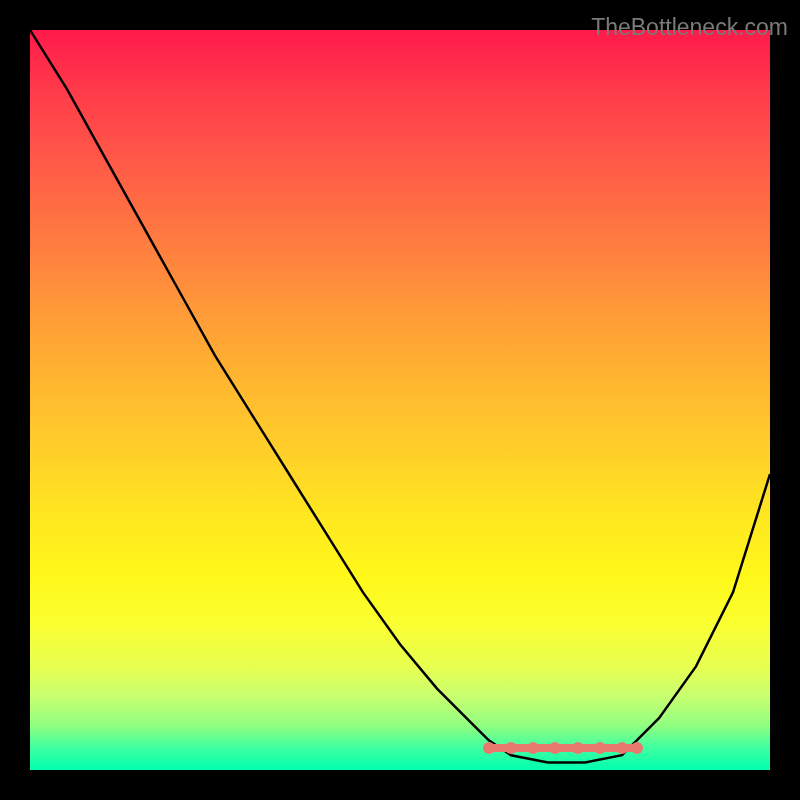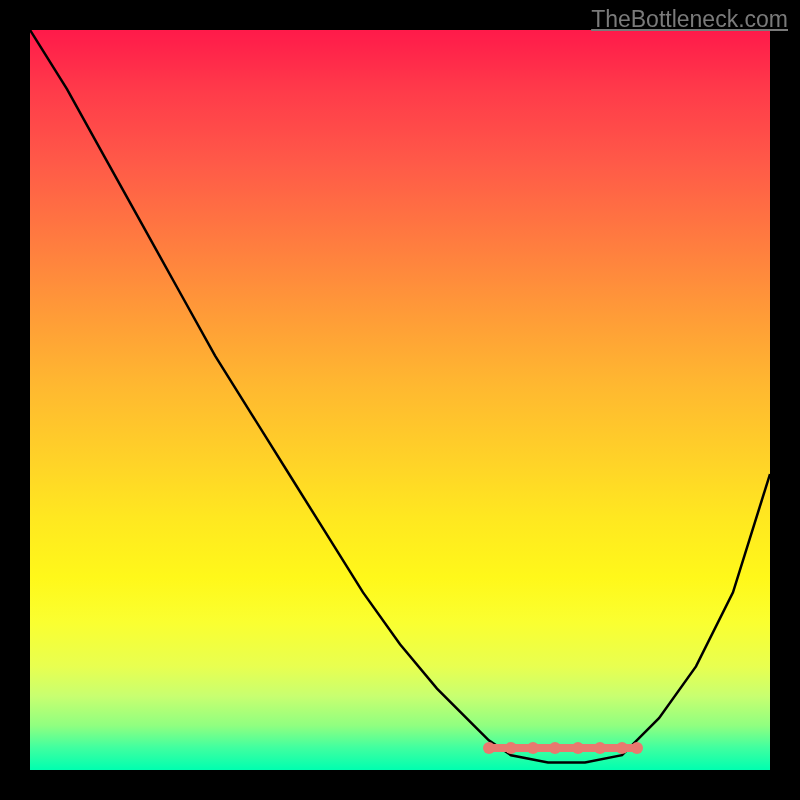--- a/index.html
+++ b/index.html
@@ -6,27 +6,26 @@
   body {
     width: 800px;
     height: 800px;
     background: #000;
     position: relative;
     overflow: hidden;
     font-family: Arial, sans-serif;
   }
   .watermark {
     position: absolute;
-    top: 6px;
+    top: 14px;
     right: 12px;
     color: #7a7a7a;
     font-size: 23px;
     font-weight: 500;
     z-index: 10;
-    text-decoration: underline;
   }
   .plot-area {
     position: absolute;
     left: 30px;
     top: 30px;
     width: 740px;
     height: 740px;
   }
   .gradient-bg {
     position: absolute;

